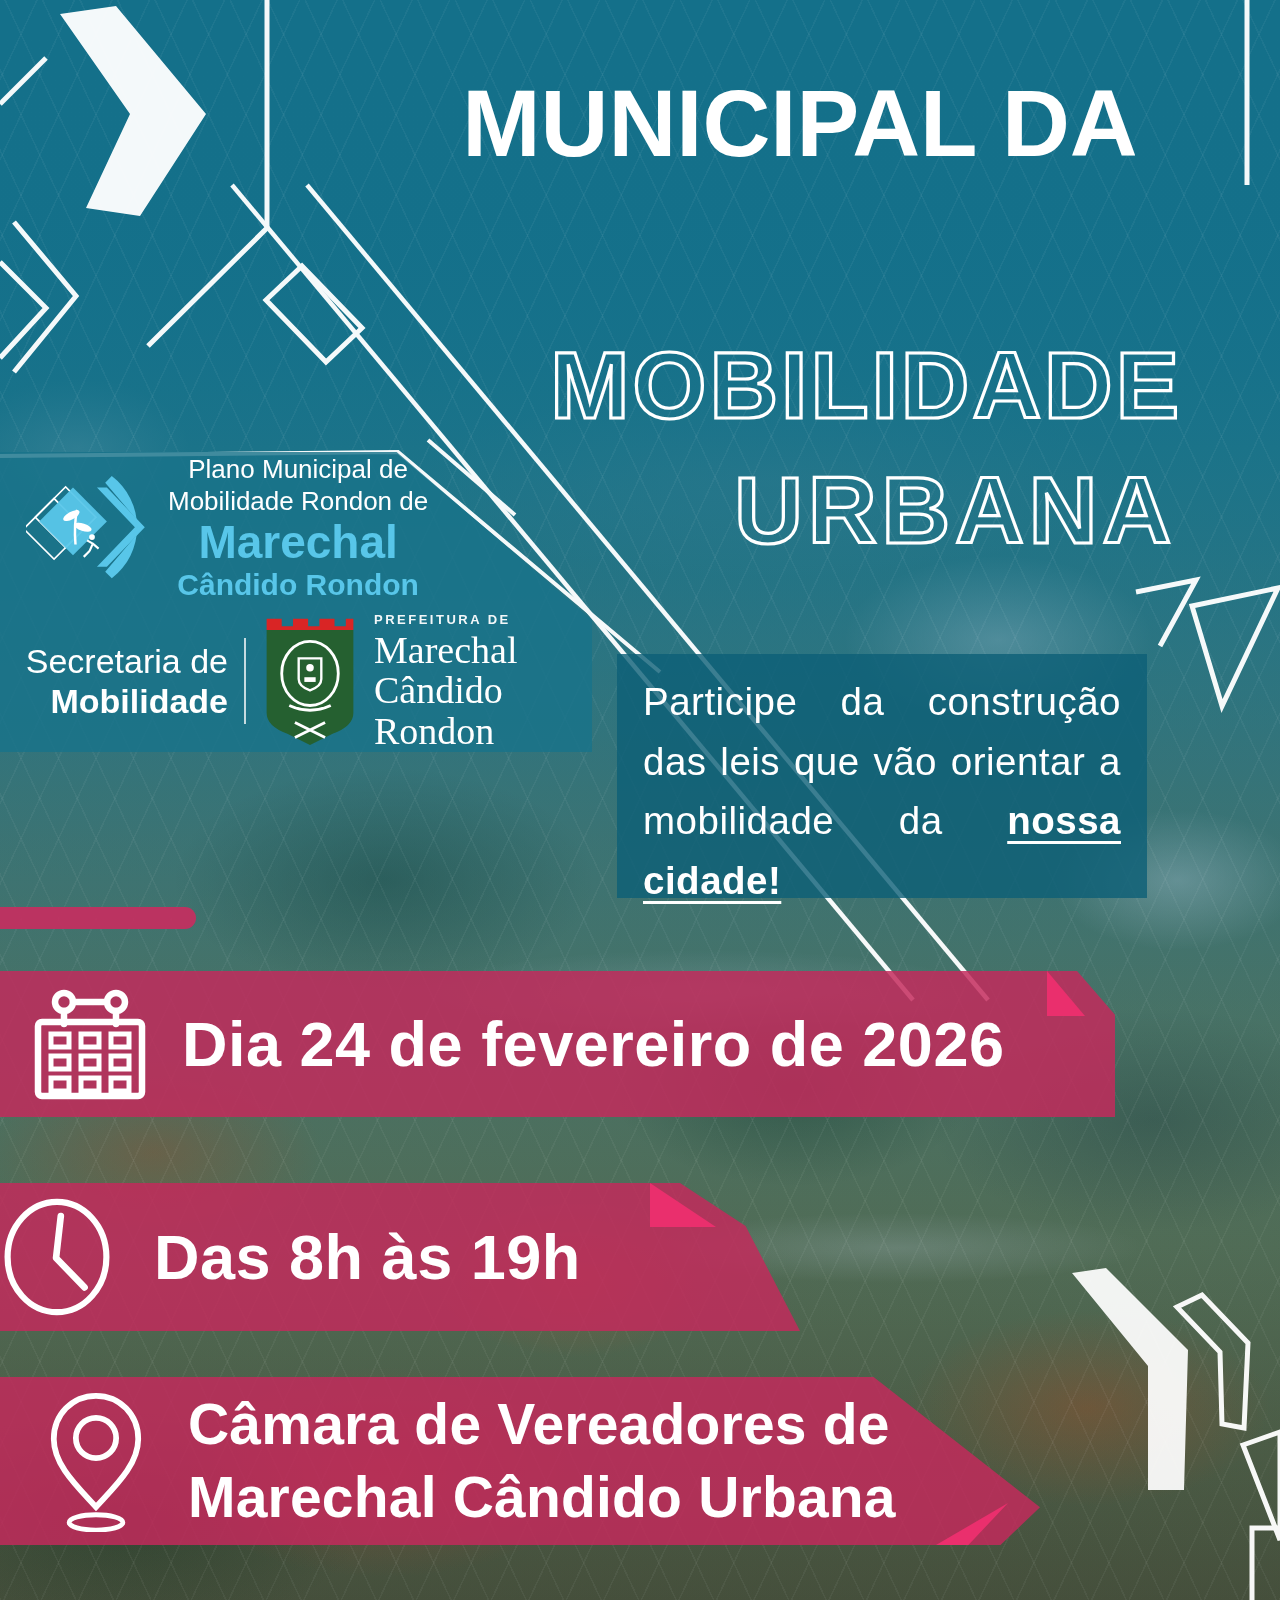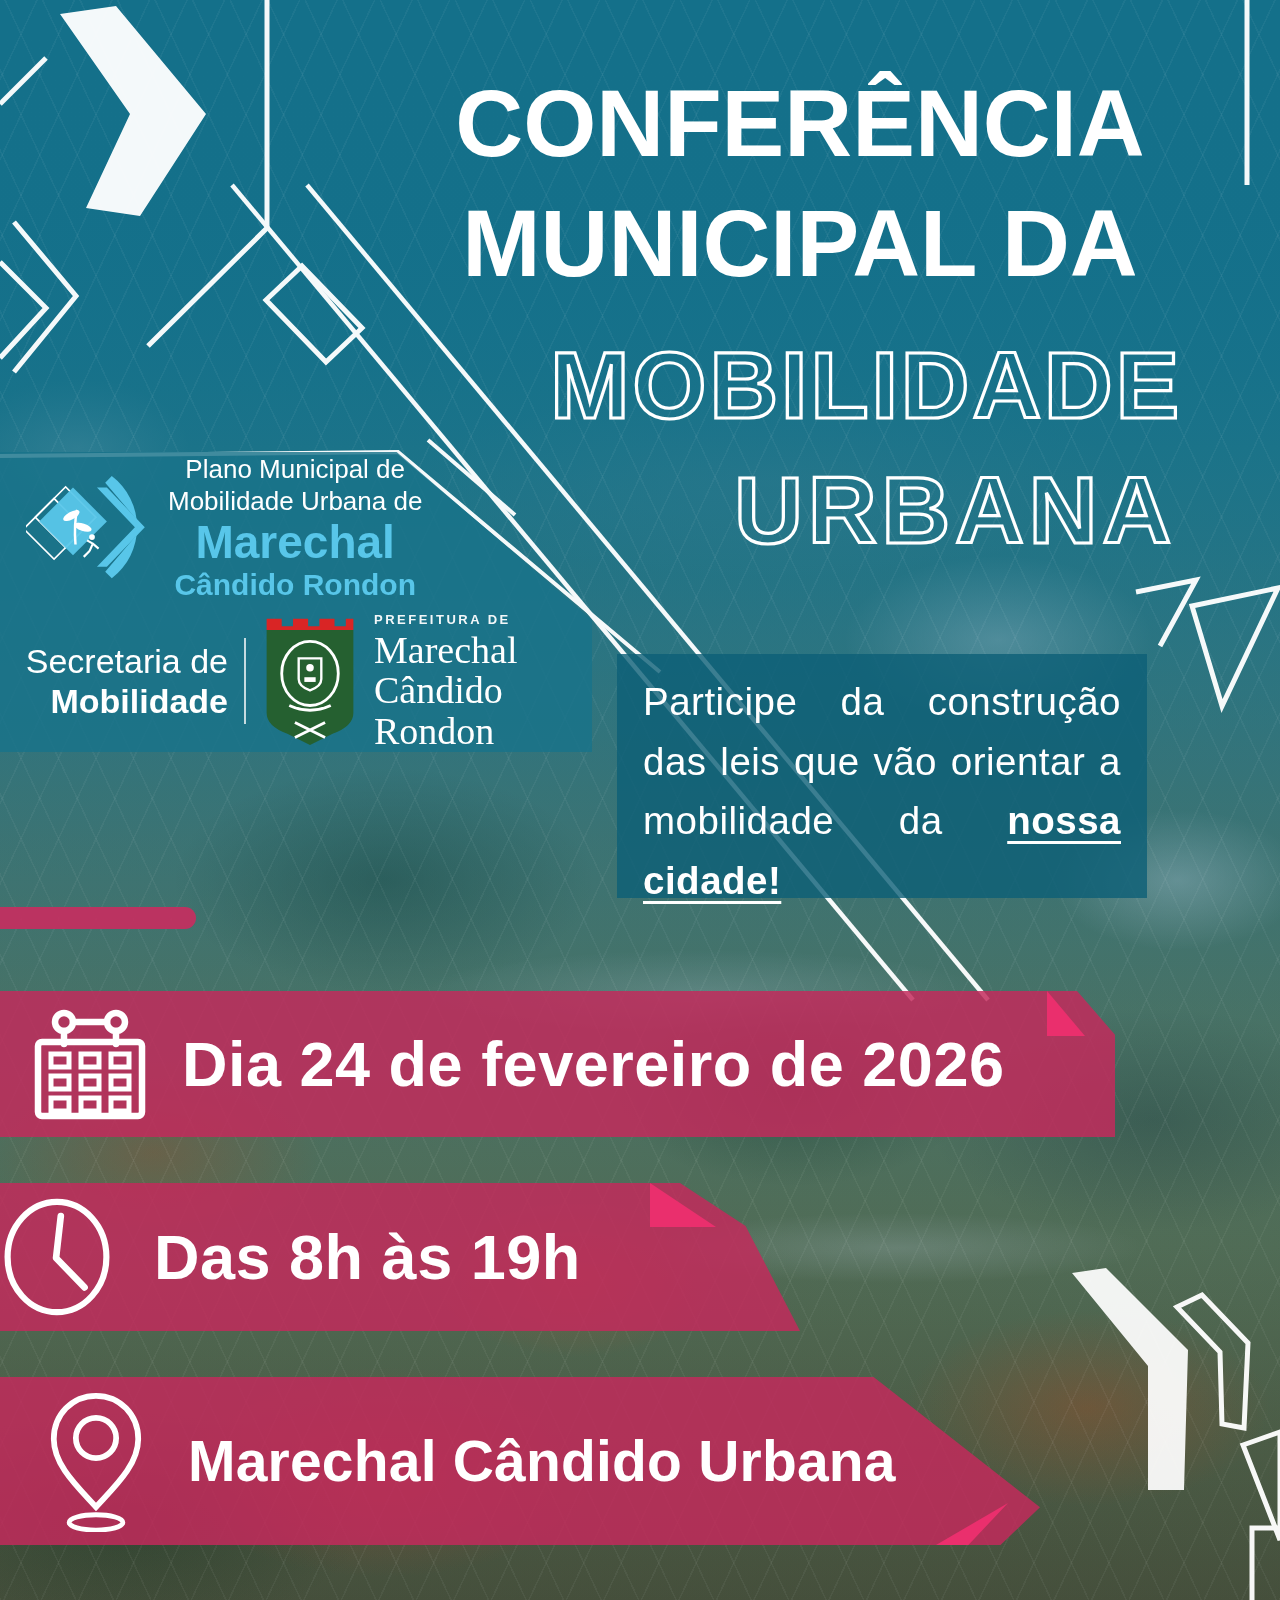--- a/index.html
+++ b/index.html
@@ -67,21 +67,21 @@
       text-align:justify;letter-spacing:.5px;}
   .invite-panel .hl{font-weight:bold;text-decoration:underline;
       text-decoration-thickness:3px;text-underline-offset:7px;}
 
   
   .mini-ribbon{position:absolute;left:0;top:907px;width:196px;height:22px;
       background:rgba(198,46,95,.92);border-radius:0 11px 11px 0;}
   .banner{position:absolute;left:0;background:rgba(195,42,92,.84);
       display:flex;align-items:center;color:#fff;}
   .banner .fold{position:absolute;background:#ea2f6d;}
-  .banner-date{top:991px;width:1115px;height:146px;
+  .banner-date{top:971px;width:1115px;height:146px;
       clip-path:polygon(0 0,96.6% 0,100% 30%,100% 100%,0 100%);
       padding-left:30px;gap:32px;box-sizing:border-box;}
   .banner-date .fold{left:1047px;top:0;width:38px;height:45px;
       clip-path:polygon(0 0,100% 100%,0 100%);}
   .banner-time{top:1183px;width:800px;height:148px;
       clip-path:polygon(0 0,85% 0,93.2% 29%,100% 100%,0 100%);
       gap:40px;box-sizing:border-box;}
   .banner-time .fold{left:650px;top:0;width:66px;height:44px;
       clip-path:polygon(0 0,100% 100%,0 100%);}
   .banner-venue{top:1377px;width:1040px;height:168px;
@@ -118,21 +118,20 @@
       <path d="M1072,1273 L1106,1268 L1188,1350 L1184,1490 L1148,1490 L1148,1366 Z" fill="#fff" stroke="none" opacity="0.97"></path>
       <path d="M1177,1307 L1202,1295 L1248,1343 L1244,1428 L1222,1424 L1220,1352 Z"></path>
       <path d="M1243,1445 L1280,1432 L1280,1540 Z"></path>
       <rect x="1252" y="1528" width="46" height="76"></rect>
     </g>
     <text class="outline-text" x="1182" y="418" text-anchor="end" font-size="95" letter-spacing="3">MOBILIDADE</text>
     <text class="outline-text" x="1176" y="543" text-anchor="end" font-size="95" letter-spacing="5">URBANA</text>
   </svg>
 
   <div class="title">
-    <div>CONFERÊNCIA</div>
     <div>MUNICIPAL DA</div>
   </div>
 
   <div class="plan-panel">
     <div class="plan-row">
       <svg width="132" height="132" viewBox="0 0 160 150">
         <rect x="8" y="50" width="52" height="52" transform="rotate(-45 34 76)" fill="none" stroke="#fff" stroke-width="2"></rect>
         <rect x="22" y="36" width="52" height="52" transform="rotate(-45 48 62)" fill="none" stroke="#fff" stroke-width="2"></rect>
         <rect x="28" y="38" width="58" height="58" transform="rotate(-45 57 67)" fill="#58c6e9" opacity="0.95"></rect>
         <path d="M60,95 q-2,-25 2,-42" stroke="#fff" stroke-width="3" fill="none"></path>
@@ -140,21 +139,21 @@
         <ellipse cx="69" cy="74" rx="11" ry="4.5" transform="rotate(18 69 74)" fill="#fff"></ellipse>
         <path d="M86,26 L132,74 L86,122 L98,122 L144,74 L98,26 Z" fill="#58c6e9"></path>
         <path d="M104,12 A78,78 0 0 1 104,136 L96,128 L142,74 L96,20 Z" fill="#58c6e9"></path>
         <g>
           <circle cx="80" cy="86" r="3.5" fill="#fff"></circle>
           <path d="M74,90 l7,4 -4,9 M81,94 l7,6 M77,103 l-7,7" stroke="#fff" stroke-width="2.6" fill="none"></path>
         </g>
       </svg>
       <div class="plan-text">
         <div class="s1">Plano Municipal de</div>
-        <div class="s2">Mobilidade Urbana de</div>
+        <div class="s2">Mobilidade Rondon de</div>
         <div class="city">Marechal</div>
         <div class="city2">Cândido Rondon</div>
       </div>
     </div>
     <div class="secr-row">
       <div class="secr-text">
         <div>Secretaria de</div>
         <div class="b">Mobilidade</div>
       </div>
       <div class="secr-divider"></div>
@@ -218,16 +217,17 @@
   </div>
 
   <div class="banner banner-venue">
     <div class="fold"></div>
     <svg width="100" height="142" viewBox="0 0 104 148">
       <path d="M52,6 C77,6 96,26 96,51 C96,78 72,100 52,122 C32,100 8,78 8,51 C8,26 27,6 52,6 Z" stroke="#fff" stroke-width="6" fill="none"></path>
       <circle cx="52" cy="50" r="21" stroke="#fff" stroke-width="6" fill="none"></circle>
       <ellipse cx="52" cy="138" rx="28" ry="8" stroke="#fff" stroke-width="5" fill="none"></ellipse>
     </svg>
     <div class="venue-label">
+      <div>Câmara de Vereadores de</div>
       <div>Marechal Cândido Urbana</div>
     </div>
   </div>
 </div>
 
 </body></html>

